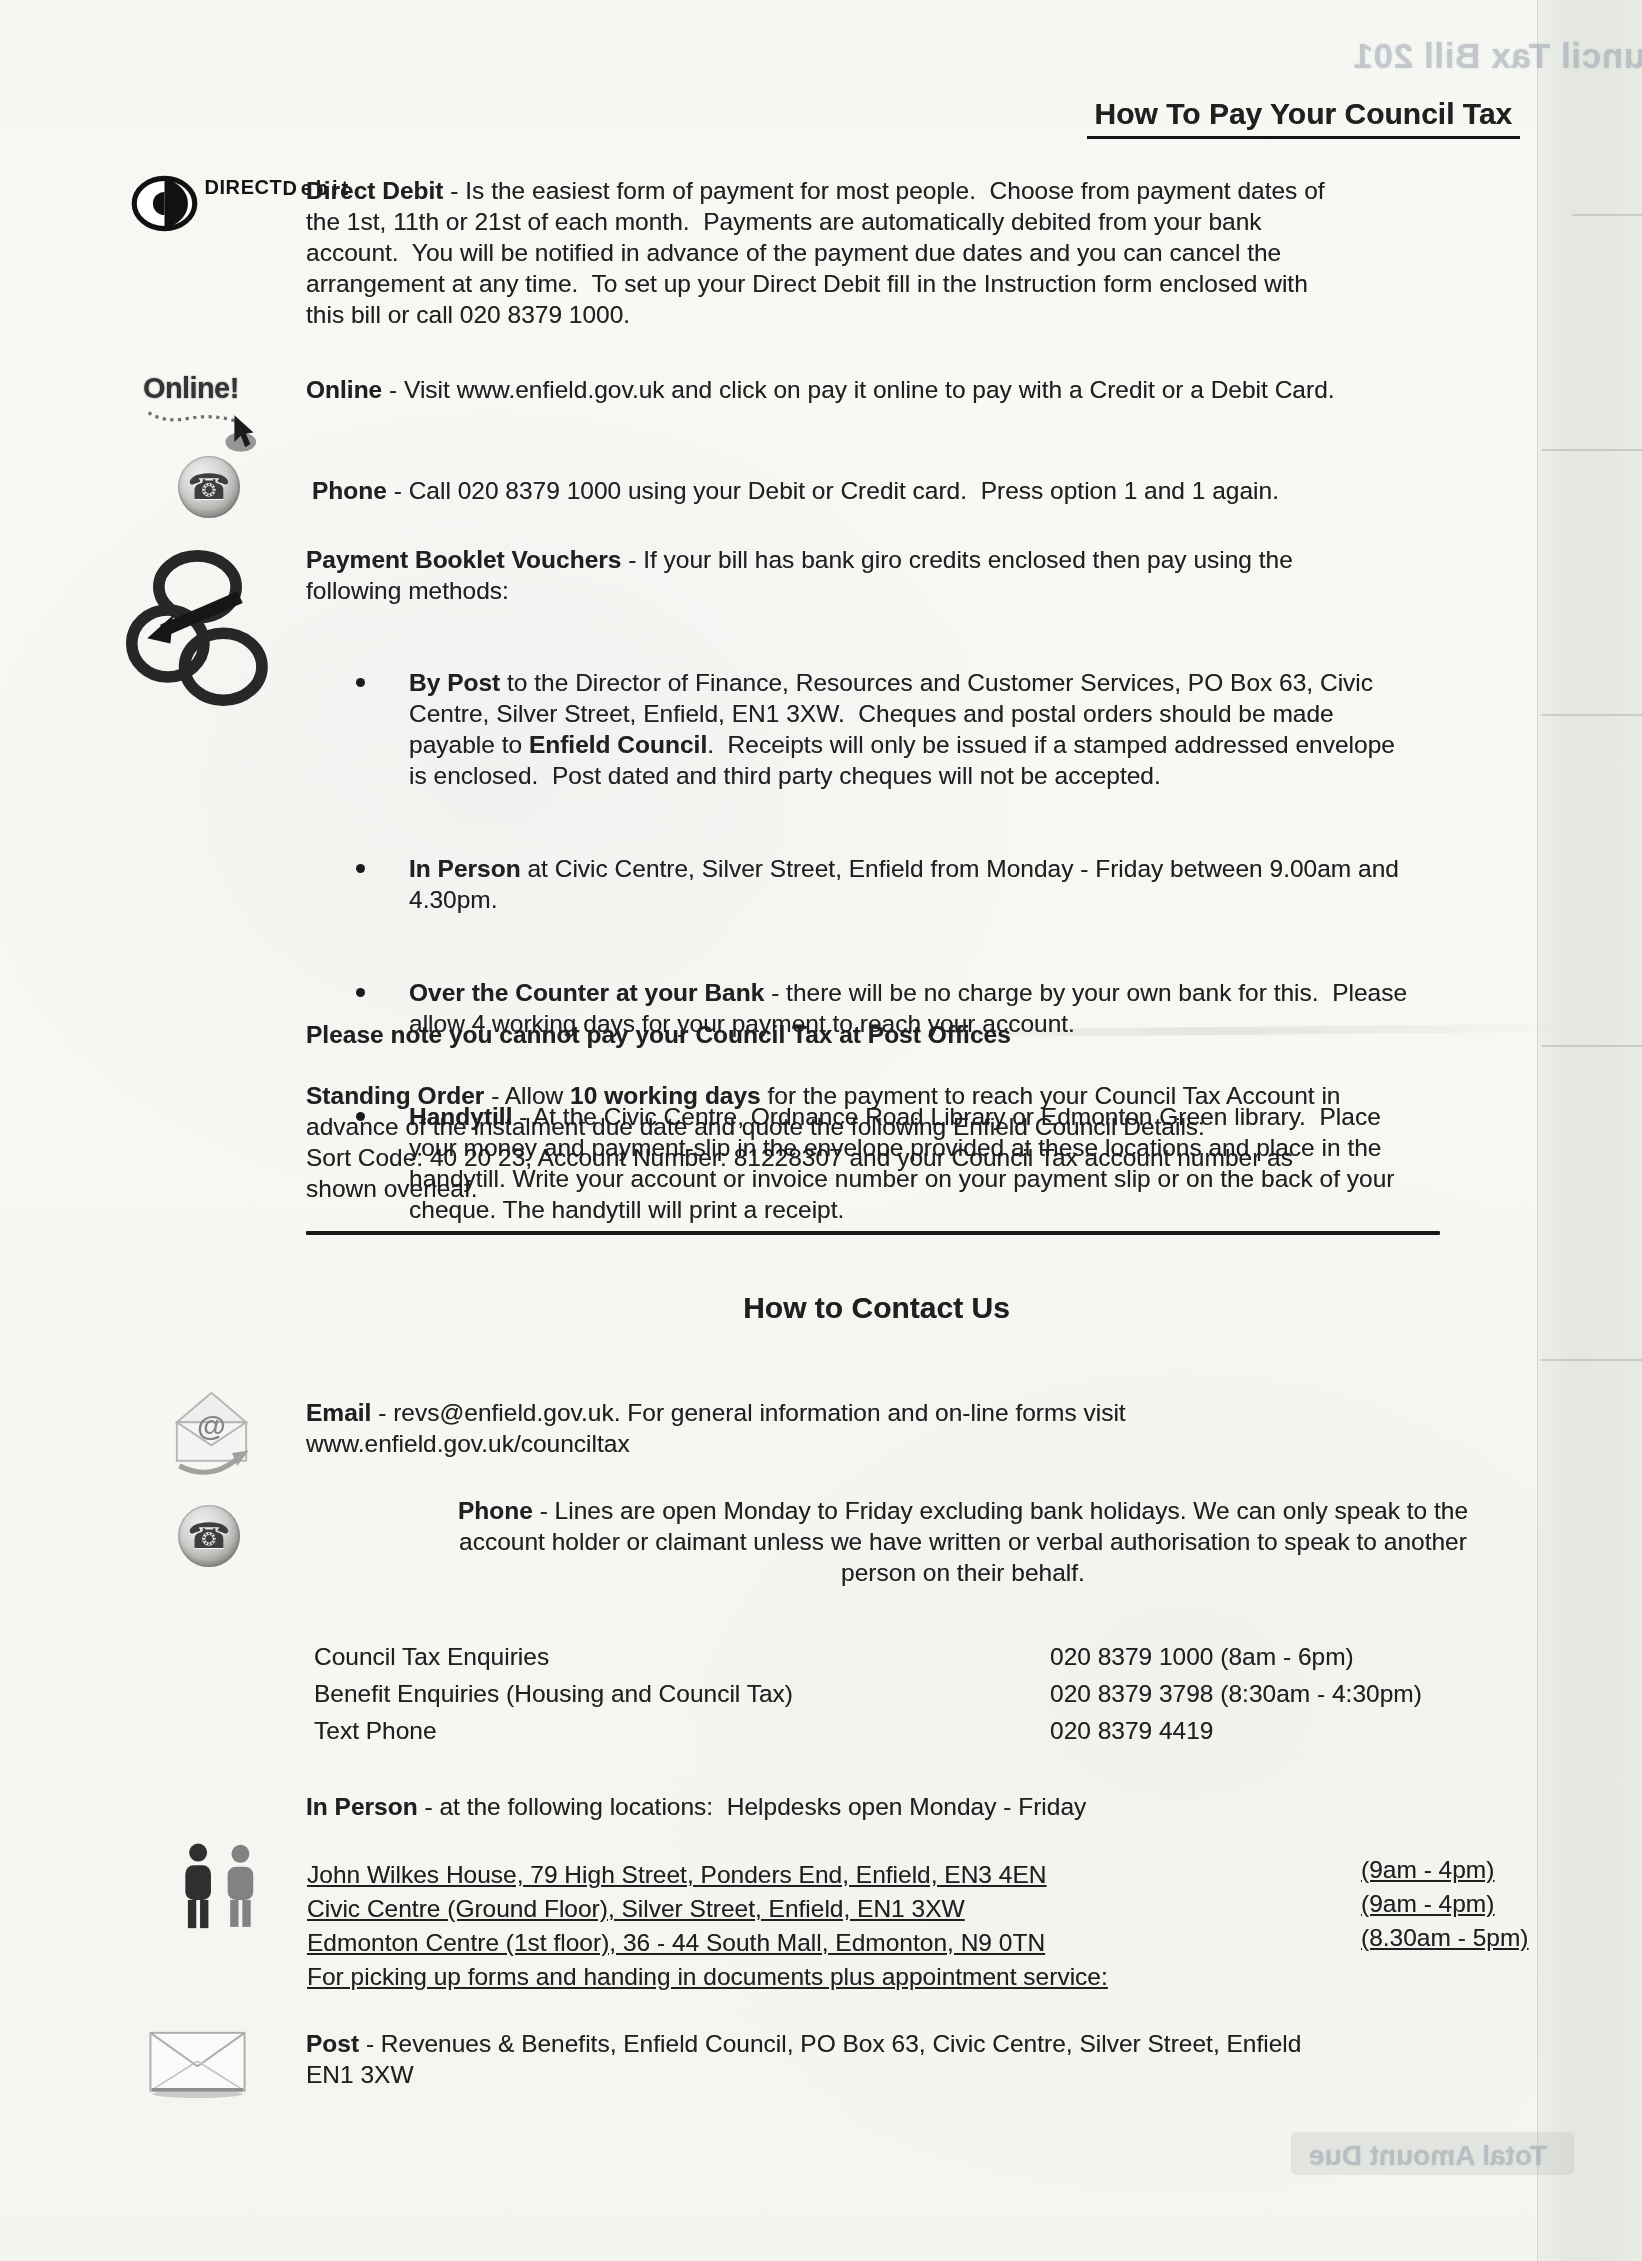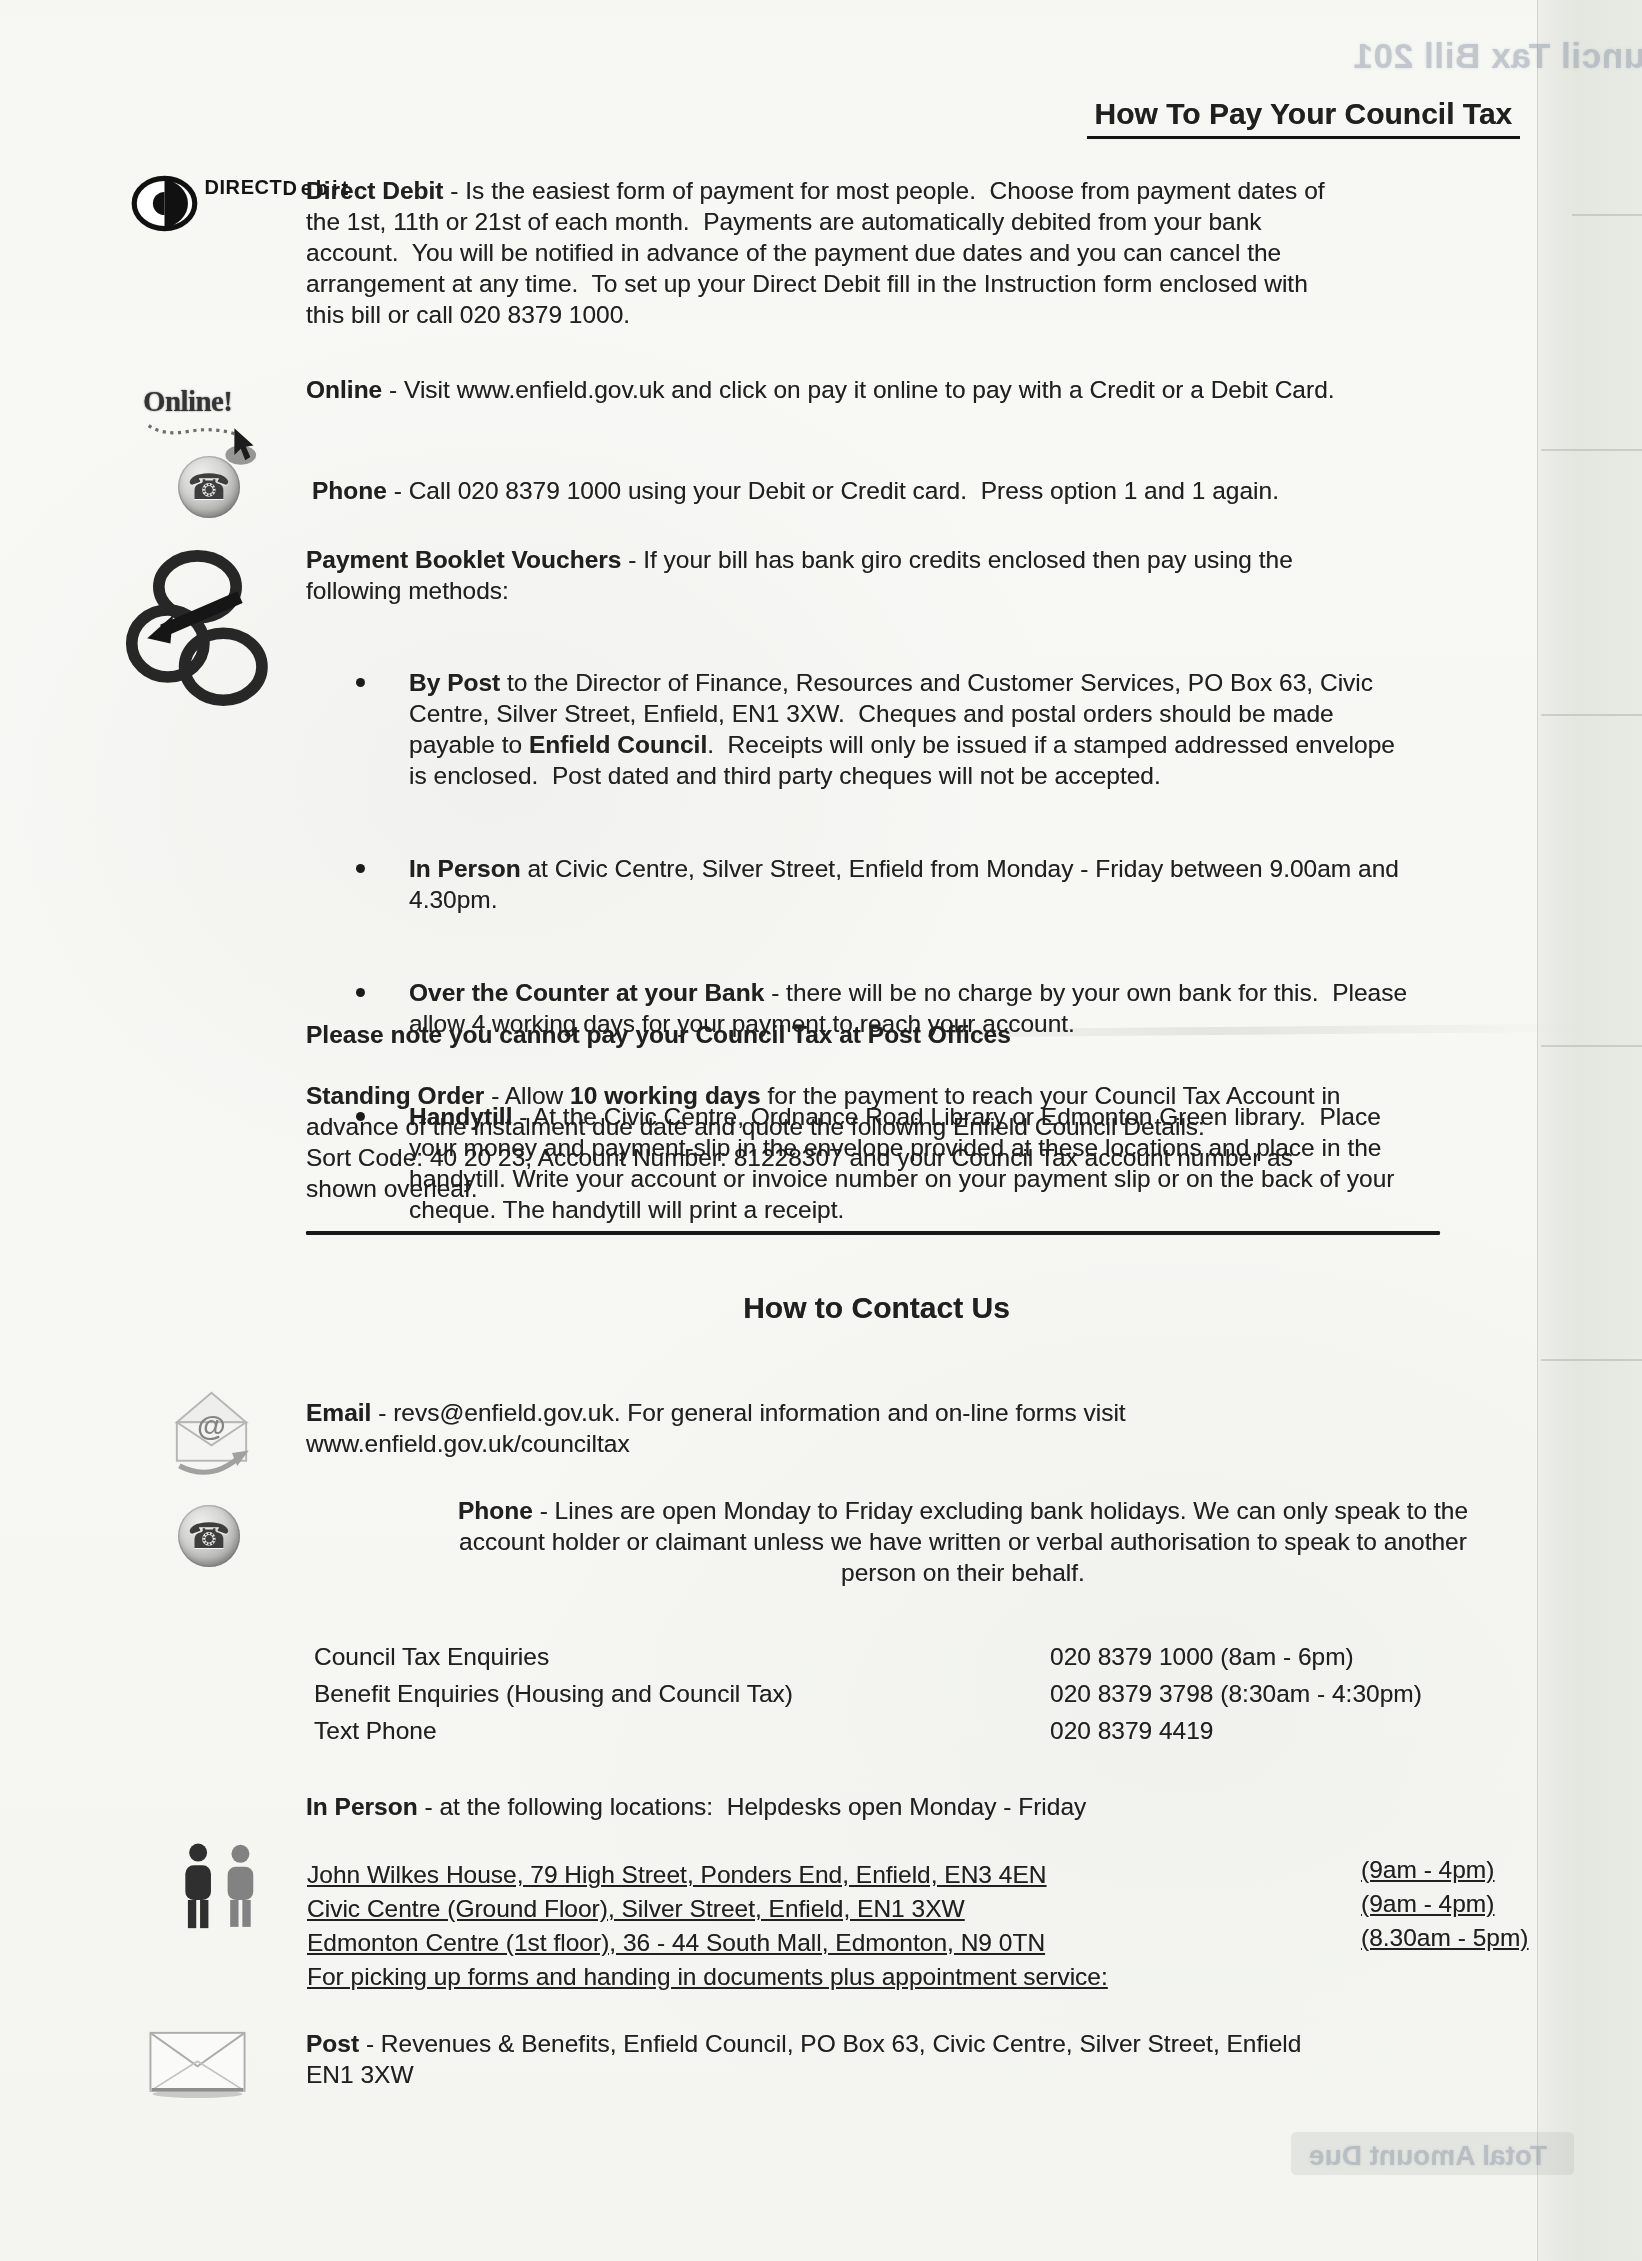--- a/index.html
+++ b/index.html
@@ -28,21 +28,21 @@
   .enq .row{display:grid;grid-template-columns:736px auto;font-size:24.5px;line-height:37px;text-shadow:0 0 0.6px rgba(25,25,25,.35);}
   .locs{left:307px;top:1858px;width:1321px;text-decoration:underline;}
   .locs .row{display:grid;grid-template-columns:1054px auto;font-size:24.5px;line-height:34px;text-shadow:0 0 0.6px rgba(25,25,25,.35);}
   .locs .hours{position:relative;top:-5.2px;}
   .locs .footer{font-size:24.5px;line-height:34px;text-shadow:0 0 0.6px rgba(25,25,25,.35);}
   
   .dd-logo{left:131px;top:175px;display:flex;align-items:flex-start;gap:6.4px;}
   .dd-text{display:flex;flex-direction:row;margin-top:2.6px;color:#141414;}
   .dd-text .l1{font-size:20px;font-weight:800;letter-spacing:0.6px;line-height:19.3px;}
   .dd-text .l2{font-size:20px;font-weight:800;letter-spacing:3.9px;line-height:20.6px;}
-  .online-icon{left:143px;top:385px;width:129px;font-family:Liberation Serif, serif;}
+  .online-icon{left:143px;top:372px;width:129px;}
   .online-word{font-size:29px;font-weight:800;color:#343434;letter-spacing:-0.6px;text-shadow:0 0 1.9px rgba(80,80,80,.8);}
   .phone-badge{border-radius:50%;display:flex;align-items:center;justify-content:center;
     background:radial-gradient(circle at 38% 30%, #efefee 0%, #d2d2d0 40%, #a9a9a6 75%, #969693 100%);
     box-shadow:inset -1.9px -3.9px 7.7px rgba(80,80,80,.45), inset 0 0 0 1.3px rgba(125,125,125,.4);}
   .phone-badge .glyph{font-size:35px;color:#3e3e3e;text-shadow:0 0.6px 0 #f5f5f5;}
   .pb1{left:178px;top:456px;width:62px;height:62px;}
   .pb2{left:178px;top:1505px;width:62px;height:62px;}
   
   .scan-strip{right:0;top:0;width:105px;height:100%;
     background:linear-gradient(to right,#edeee9,#e4e6e0 35%,#e8eae4);border-left:0.6px solid #d2d4cd;}

